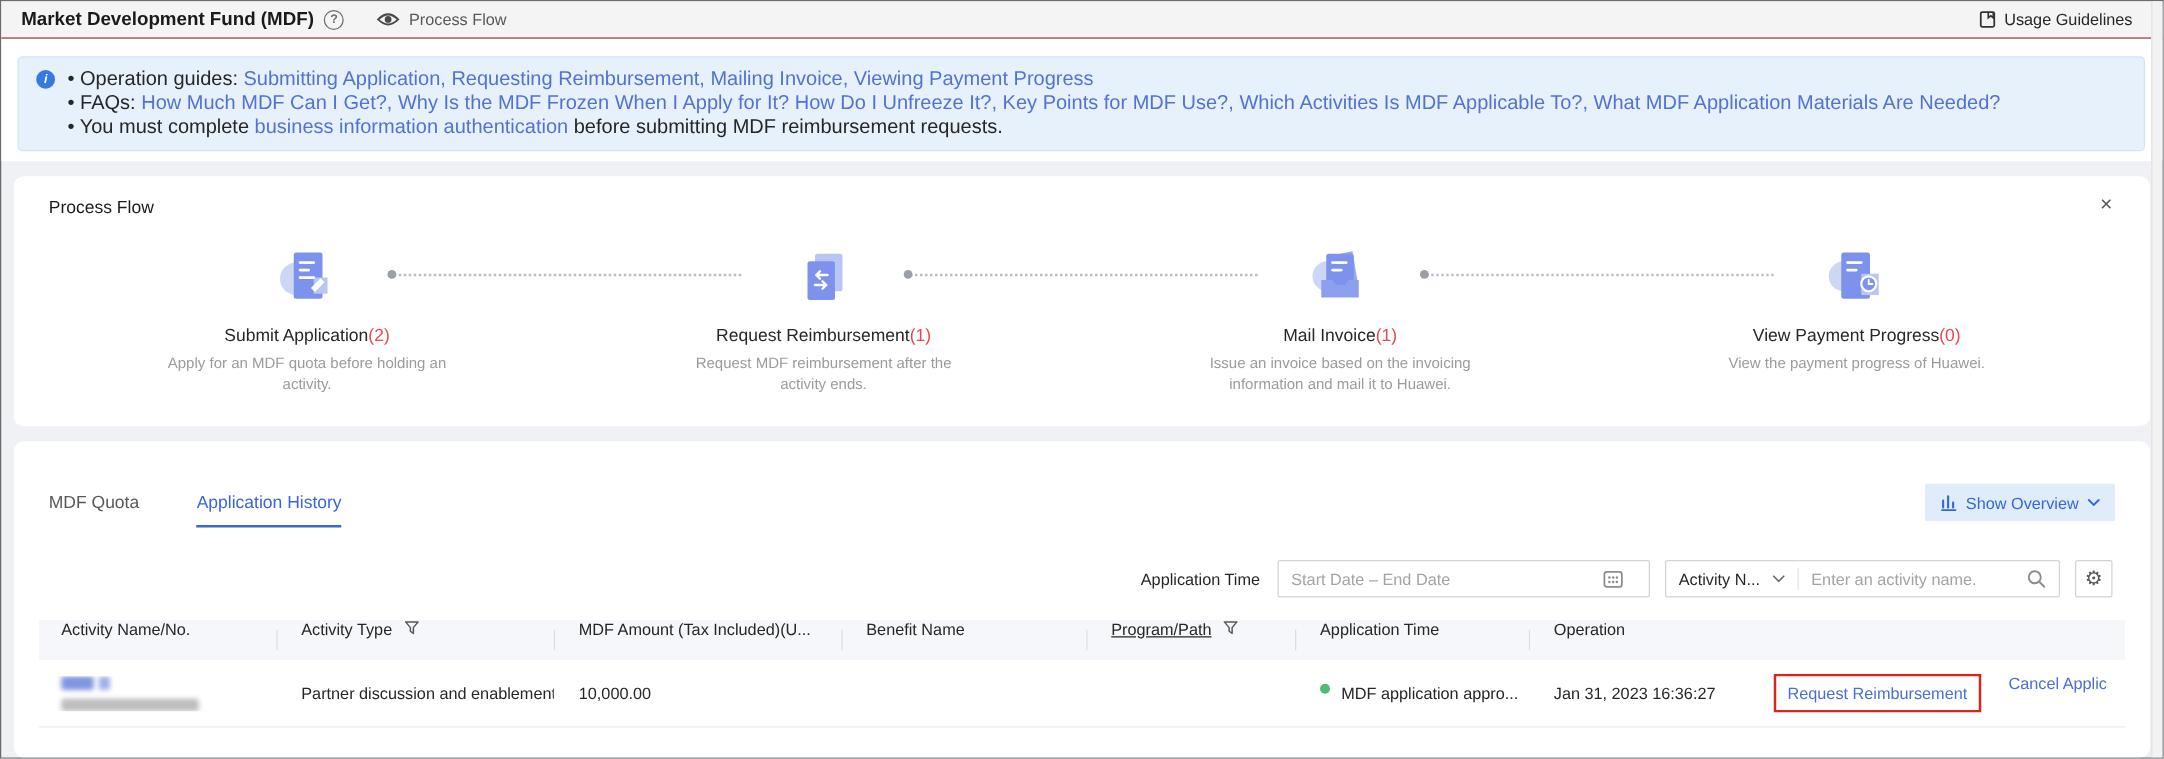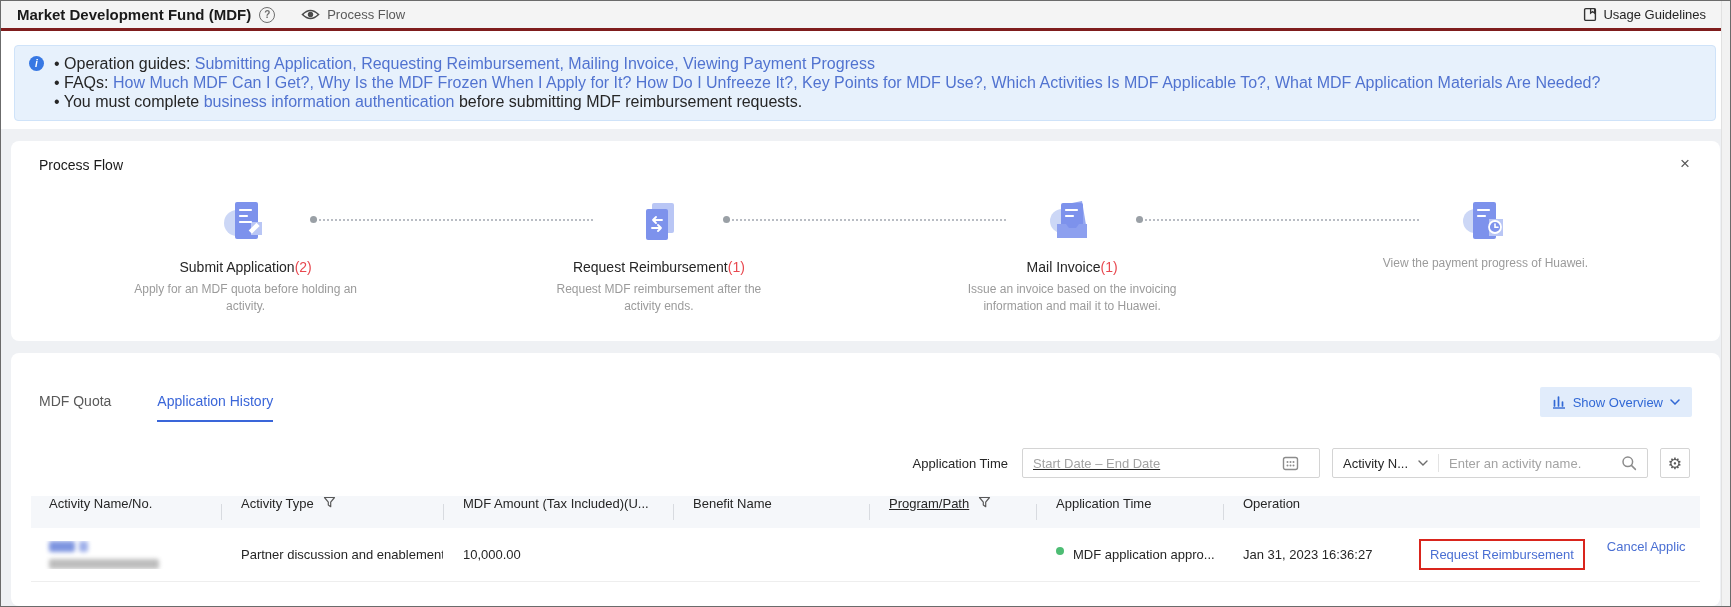--- a/index.html
+++ b/index.html
@@ -3,21 +3,21 @@
 <meta charset="utf-8">
 <style>
   * { margin:0; padding:0; box-sizing:border-box; }
   html,body { background:#e8eaed; }
   body { font-family:"Liberation Sans", sans-serif; }
   #page {
     position:relative; width:1731px; height:607px; background:#eff1f4;
     border:1px solid #6b6b6b; overflow:hidden; display:flex; flex-direction:column;
   }
   
-  .topbar { height:30px; background:#f4f4f4; border-bottom:3px solid #7f1d1d;
+  .topbar { height:30px; background:#f4f4f4; border-bottom:1px solid #7f1d1d;
     display:flex; align-items:center; padding:0 24px 0 16px; flex:none; }
   .title { font-size:15px; font-weight:bold; color:#1a1a1a; }
   .help-circle { width:16px; height:16px; border:1.4px solid #6e6e6e; border-radius:50%;
     color:#6e6e6e; font-size:10px; font-weight:bold; display:inline-flex; align-items:center;
     justify-content:center; margin-left:8px; cursor:pointer; }
   .pf-toggle { display:flex; align-items:center; gap:7px; margin-left:26px; color:#595959;
     font-size:13px; cursor:pointer; }
   .usage { margin-left:auto; display:flex; align-items:flex-end; gap:6px; color:#262626;
     font-size:13px; cursor:pointer; }
   
@@ -65,21 +65,21 @@
     display:flex; align-items:center; }
   .datebox { width:298px; padding:0 10px; cursor:text; }
   .combo { width:316px; }
   .combo-select { display:flex; align-items:center; gap:10px; padding:0 10px; height:100%;
     font-size:13px; color:#262626; cursor:pointer; flex:none; }
   .combo-div { width:1px; height:18px; background:#e3e3e3; flex:none; }
   .combo input { flex:1; min-width:0; }
   input { border:none; outline:none; font-family:"Liberation Sans", sans-serif;
     font-size:13px; color:#262626; background:transparent; }
   input::placeholder { color:#a3a3a3; }
-  .date-input { flex:1;text-decoration:underline; }
+  .date-input { flex:1; }
   .icon-right { margin:0 10px 0 6px; flex:none; display:flex; cursor:pointer; }
   .gear-btn { width:30px; height:30px; border:1px solid #d4d4d4; border-radius:2px;
     display:flex; align-items:center; justify-content:center; color:#595959;
     font-size:16px; cursor:pointer; background:#fff; }
   
   .table { margin-top:18px; font-size:13px; }
   .thead { display:flex; align-items:center; background:#f5f7fa; height:32px; color:#262626; }
   .th, .td { flex:none; padding-left:20px; display:flex; align-items:flex-start;
     overflow:hidden; white-space:nowrap; }
   .th { position:relative; height:100%; }
@@ -213,20 +213,21 @@
         <span class="step-icon">
           <svg width="48" height="48" viewBox="0 0 48 48">
               <circle cx="14" cy="24" r="12" fill="#ccd7f6"></circle>
               <rect x="12" y="5" width="23" height="37" rx="2" fill="#7d92ec"></rect>
               <rect x="28" y="22" width="14" height="17" fill="#b9c6f5"></rect>
               <path d="M17 13 h11 M17 19 h7" stroke="#fff" stroke-width="2.2" stroke-linecap="round"></path>
               <circle cx="34" cy="30" r="6" fill="#7d92ec" stroke="#fff" stroke-width="1.8"></circle>
               <path d="M34 27 v3.2 h3" stroke="#fff" stroke-width="1.6" fill="none" stroke-linecap="round"></path>
             </svg>
         </span>
+        <div class="step-label"><span>View Payment Progress</span><span class="step-count">(0)</span></div>
         <div class="step-desc">View the payment progress of Huawei.</div>
       </div>
     </div>
   </div>
 
   <div class="panel main-panel">
 
     <div class="tabs-row">
       <div class="tabs">
         <div class="tab">MDF Quota</div>

